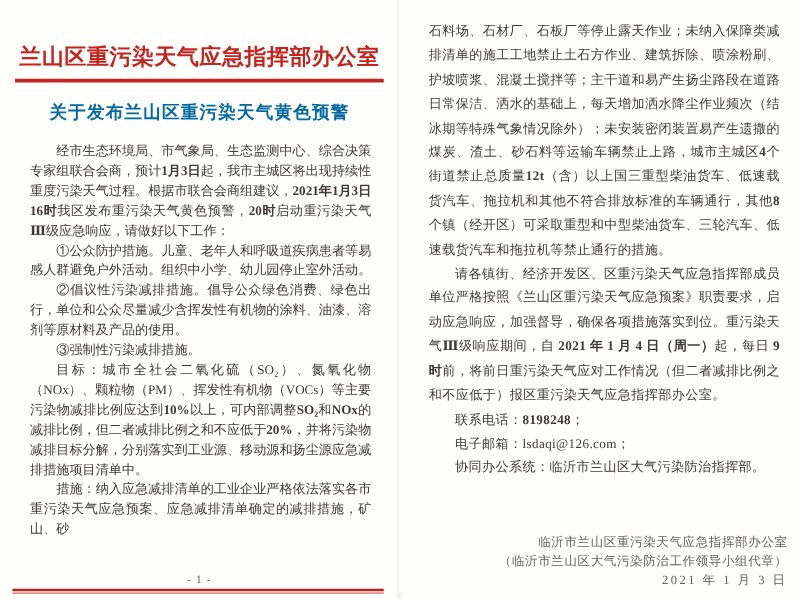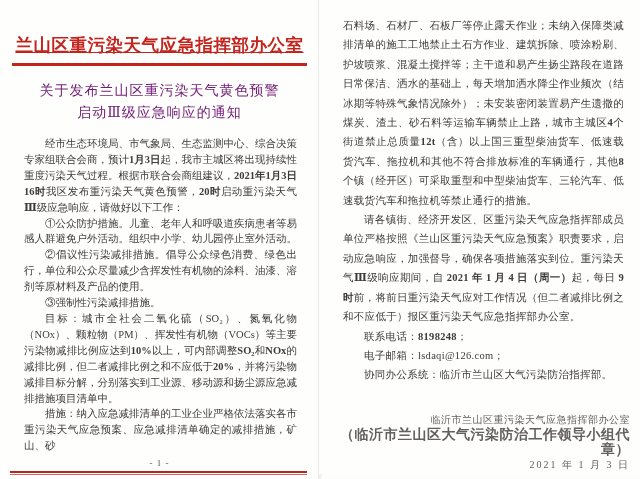--- a/index.html
+++ b/index.html
@@ -8,26 +8,26 @@
     font-family:"Liberation Serif","DejaVu Serif",serif;
   }
   .scan{position:relative;width:640px;height:479px;display:flex;background:#fdfdfc;}
   .page{box-sizing:border-box;position:relative;background:#fefefd;}
   .page-left{width:319px;height:479px;padding:33px 12px 0 12px;}
   .page-right{width:321px;height:474px;padding:10px 14px 0 22px;}
   .seam{position:absolute;left:318px;top:0;width:4px;height:479px;
         background:linear-gradient(90deg,#eceae6,#f7f6f3);}
   .doc-header{
     text-align:center;font-weight:bold;font-size:17.5px;line-height:24px;
-    color:#c3241e;letter-spacing:0.5px;white-space:nowrap;text-decoration:underline;
+    color:#c3241e;letter-spacing:0.5px;white-space:nowrap;
   }
   .red-rule{height:3px;background:#c3241e;margin:6px 0 0 0;}
   .doc-title{
-    margin-top:14px;text-align:center;font-weight:normal;
-    font-size:14px;line-height:22px;color:#701a75;letter-spacing:1px;
+    margin-top:14px;text-align:center;font-weight:bold;
+    font-size:14px;line-height:22px;color:#0369a1;letter-spacing:1px;
   }
   .body-text{
     margin:12px 10px 0 12px;color:#3d3a37;font-size:10.5px;
     text-align:justify;
   }
   .page-left .body-text{line-height:15.9px;}
   .page-right .body-text{margin:6px 2px 0 2px;line-height:19.4px;letter-spacing:0.3px;}
   .para{margin:0;}
   .para.indent{text-indent:2em;}
   .b{font-weight:bold;}
@@ -35,34 +35,33 @@
     position:absolute;left:0;right:0;bottom:11px;text-align:center;
     font-size:9px;color:#5a5a5a;letter-spacing:1px;
   }
   .bottom-rule{position:absolute;left:10px;right:12px;bottom:4px;}
   .bottom-rule .r1{height:2px;background:#b9231d;}
   .bottom-rule .r2{height:1px;background:#d4655c;margin-top:1px;}
   .signature{
     position:absolute;right:10px;bottom:2px;text-align:right;
     font-size:10px;line-height:15px;color:#63605d;letter-spacing:0.5px;
   }
-  .signature .seal-note{font-size:14px;font-weight:bold;}
+  .signature .seal-note{font-size:10px;}
   .signature .sig-date{letter-spacing:2px;}
 </style>
 </head>
 <body>
 
 <div class="scan">
 
   <div class="page page-left">
     <div class="doc-header">兰山区重污染天气应急指挥部办公室</div>
     <div class="red-rule"></div>
     <div class="doc-title">
       <div>关于发布兰山区重污染天气黄色预警</div>
-      <div>启动Ⅲ级应急响应的通知</div>
     </div>
     <div class="body-text">
         <p class="para indent"><span>经市生态环境局、市气象局、生态监测中心、综合决策专家组联合会商，预计</span><span class="b">1月3日</span><span>起，我市主城区将出现持续性重度污染天气过程。根据市联合会商组建议，</span><span class="b">2021年1月3日16时</span><span>我区发布重污染天气黄色预警，</span><span class="b">20时</span><span>启动重污染天气</span><span class="b">Ⅲ</span><span>级应急响应，请做好以下工作：</span></p>
         <p class="para indent"><span>①公众防护措施。儿童、老年人和呼吸道疾病患者等易感人群避免户外活动。组织中小学、幼儿园停止室外活动。</span></p>
         <p class="para indent"><span>②倡议性污染减排措施。倡导公众绿色消费、绿色出行，单位和公众尽量减少含挥发性有机物的涂料、油漆、溶剂等原材料及产品的使用。</span></p>
         <p class="para indent"><span>③强制性污染减排措施。</span></p>
         <p class="para indent"><span>目标：城市全社会二氧化硫（SO₂）、氮氧化物（NOx）、颗粒物（PM）、挥发性有机物（VOCs）等主要污染物减排比例应达到</span><span class="b">10%</span><span>以上，可内部调整</span><span class="b">SO₂</span><span>和</span><span class="b">NOx</span><span>的减排比例，但二者减排比例之和不应低于</span><span class="b">20%</span><span>，并将污染物减排目标分解，分别落实到工业源、移动源和扬尘源应急减排措施项目清单中。</span></p>
         <p class="para indent"><span>措施：纳入应急减排清单的工业企业严格依法落实各市重污染天气应急预案、应急减排清单确定的减排措施，矿山、砂</span></p>
       </div>
     <div class="page-num">- 1 -</div>

